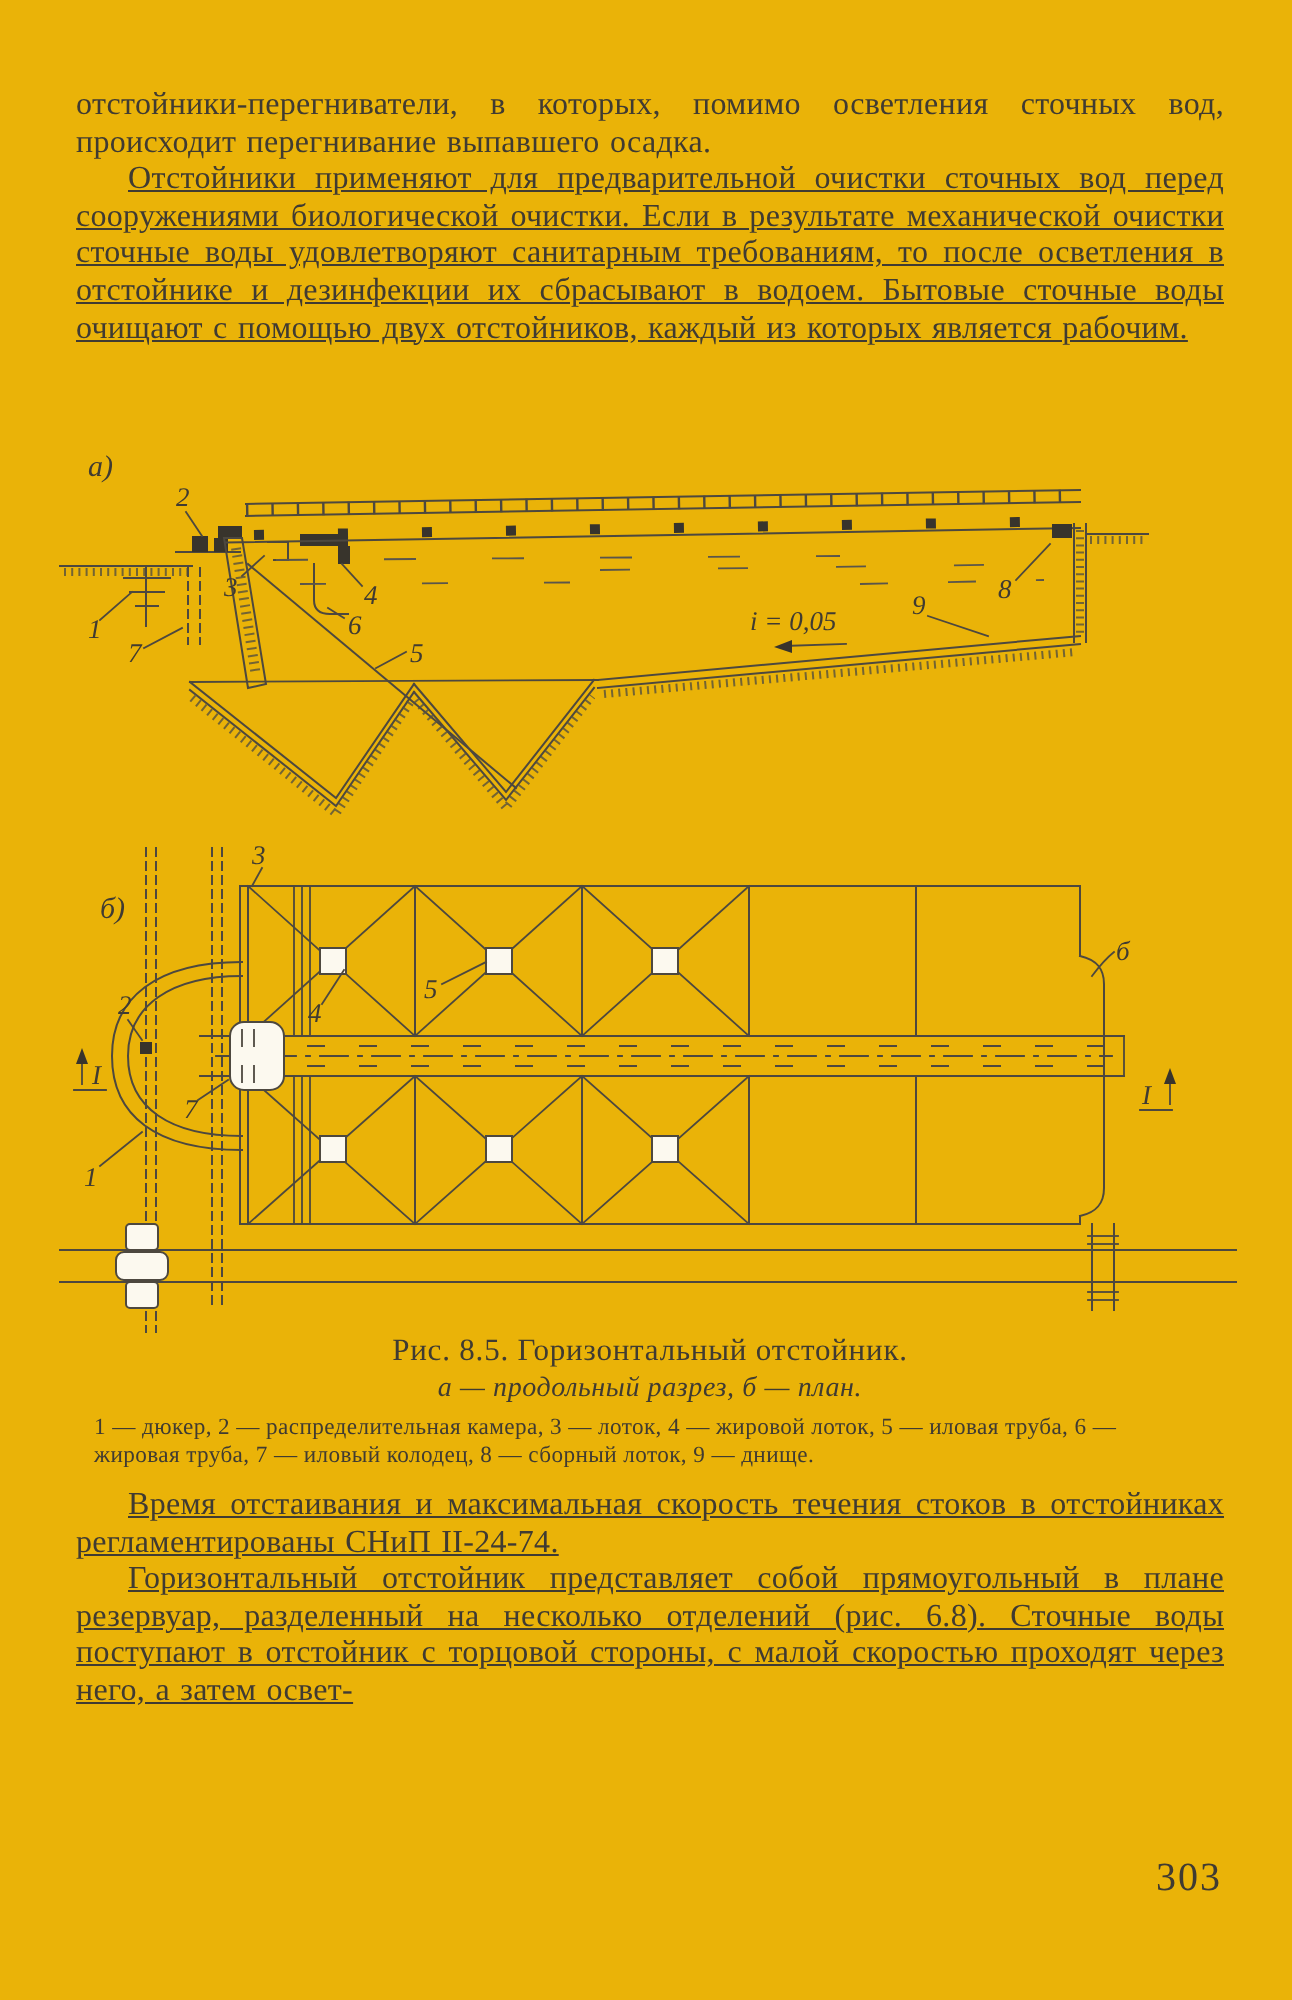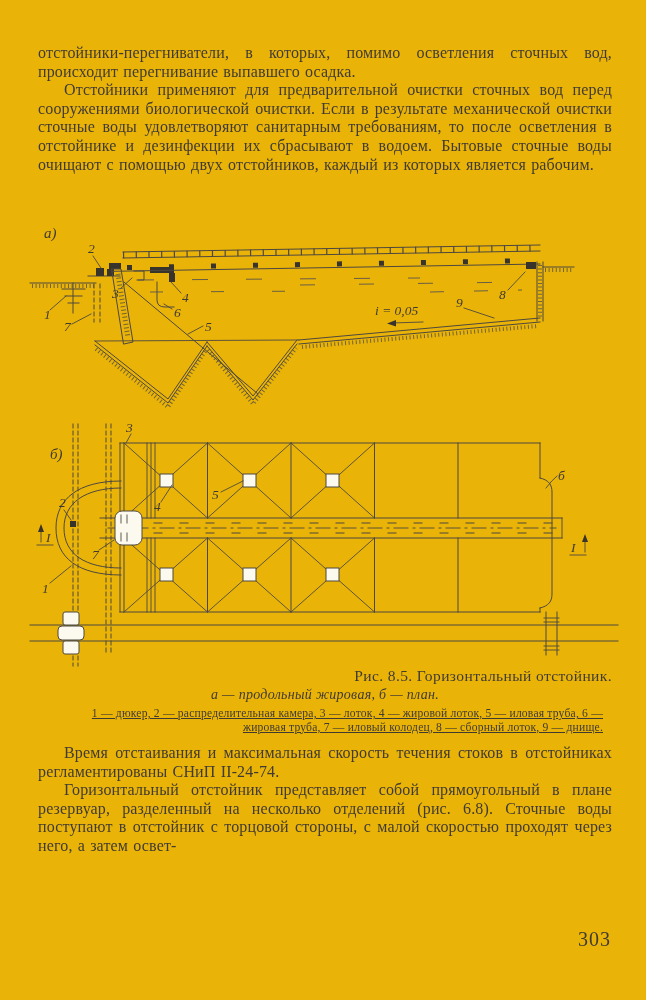--- a/index.html
+++ b/index.html
@@ -11,33 +11,33 @@
     font-family:"Liberation Serif","DejaVu Serif",serif;
     color:#403b32;
   }
   .textblock{
     position:absolute;left:38px;width:574px;
     font-size:16px;line-height:18.6px;
     text-align:justify;
     letter-spacing:.15px;word-spacing:1px;
   }
   .textblock p{margin:0;}
-  .textblock p.indent{text-indent:26px;}
+  .textblock p.indent{text-indent:26px;text-decoration:underline;}
   #block-top{top:44px;}
   #block-bottom{top:744px;}
   .figure-svg{position:absolute;left:0;top:222px;}
   .caption{
     position:absolute;left:38px;top:667px;width:574px;
     text-align:center;
   }
-  .caption .cap-title{font-size:15.5px;letter-spacing:.4px;margin:0;text-align:right;}
+  .caption .cap-title{font-size:15.5px;letter-spacing:.4px;margin:0;}
   .caption .cap-sub{font-size:14px;font-style:italic;margin:2px 0 0 0;letter-spacing:.3px;}
   .caption .cap-legend{
     font-size:11.6px;line-height:13.5px;margin:4px auto 0 auto;
-    width:556px;text-align:right;letter-spacing:.2px;text-decoration:underline;
+    width:556px;text-align:left;letter-spacing:.2px;
   }
   .pagenum{
     position:absolute;left:578px;top:928px;
     font-size:20px;letter-spacing:1px;
   }
   
   .ln{stroke:#4d483f;stroke-width:1;fill:none;stroke-linecap:square;}
   .thin{stroke-width:.9;}
   .bk{fill:#38342c;stroke:none;}
   .speck{stroke:#55503f;stroke-width:4;fill:none;stroke-dasharray:1,2.6;opacity:.8;}
@@ -273,21 +273,21 @@
         <line class="ln thin" x1="544" y1="396" x2="559" y2="396"></line>
         <line class="ln thin" x1="544" y1="400" x2="559" y2="400"></line>
         <line class="ln thin" x1="544" y1="424" x2="559" y2="424"></line>
         <line class="ln thin" x1="544" y1="428" x2="559" y2="428"></line>
       </g>
     </g>
   </svg>
 
   <div class="caption">
     <p class="cap-title">Рис. 8.5. Горизонтальный отстойник.</p>
-    <p class="cap-sub">а — продольный жировая, б — план.</p>
+    <p class="cap-sub">а — продольный разрез, б — план.</p>
     <p class="cap-legend">1 — дюкер, 2 — распределительная камера, 3 — лоток, 4 — жировой лоток, 5 — иловая труба, 6 — жировая труба, 7 — иловый колодец, 8 — сборный лоток, 9 — днище.</p>
   </div>
 
   <div class="textblock" id="block-bottom">
     <p class="indent">Время отстаивания и максимальная скорость течения стоков в отстойниках регламентированы СНиП II-24-74.</p>
     <p class="indent">Горизонтальный отстойник представляет собой прямоугольный в плане резервуар, разделенный на несколько отделений (рис. 6.8). Сточные воды поступают в отстойник с торцовой стороны, с малой скоростью проходят через него, а затем освет-</p>
   </div>
 
   <div class="pagenum">303</div>
 </div>

